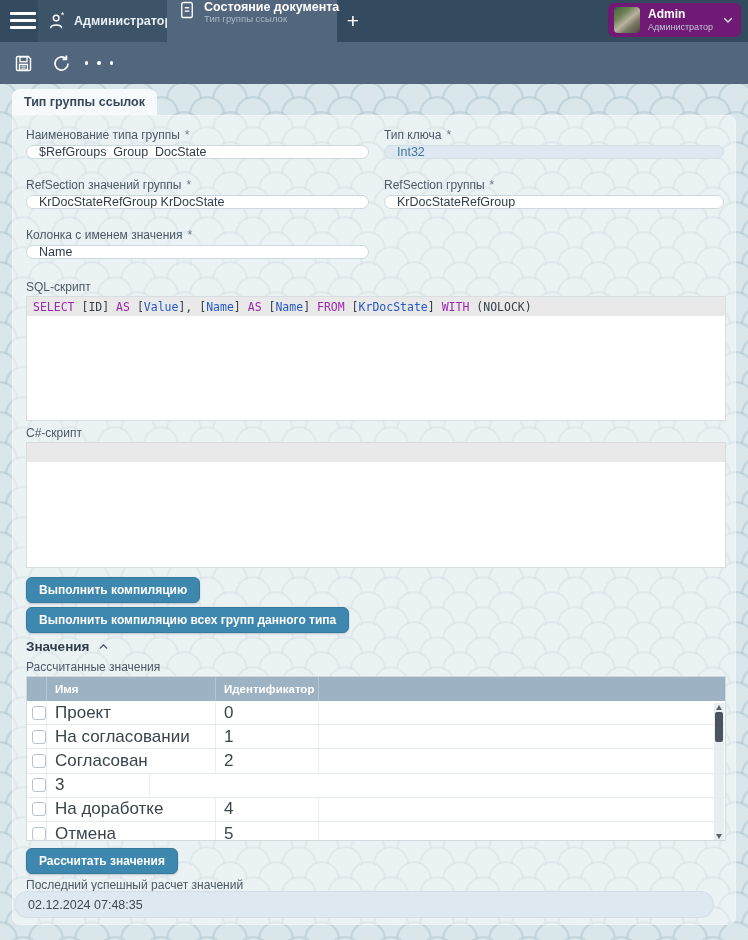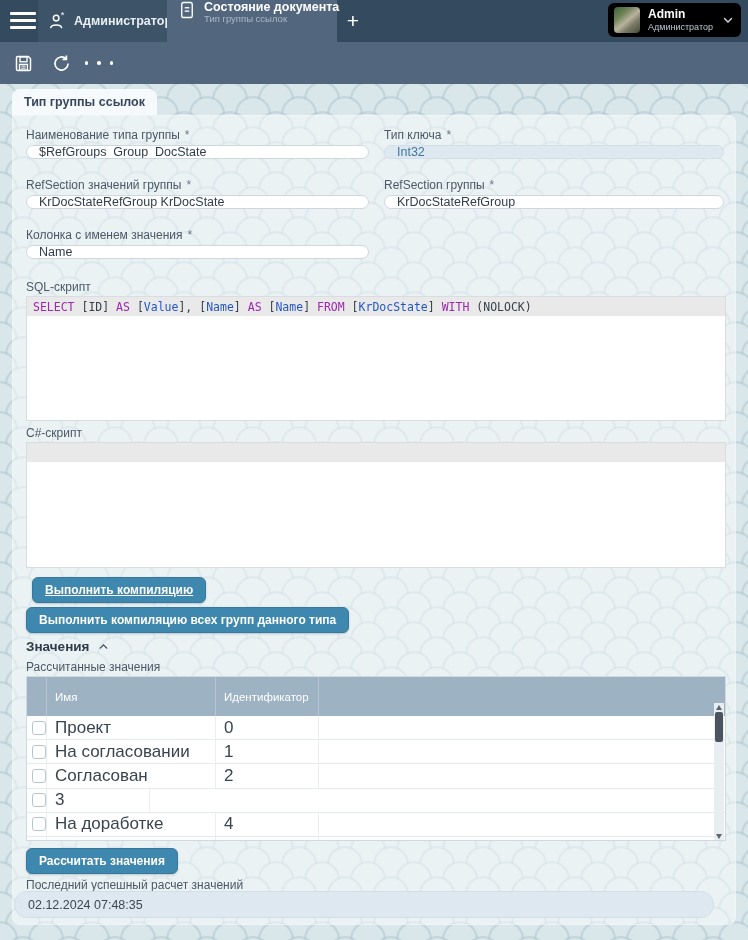--- a/index.html
+++ b/index.html
@@ -10,21 +10,21 @@
   .topbar{position:absolute;left:0;top:0;width:748px;height:42px;background:#344a5e;}
   .hamburger{position:absolute;left:10px;top:12px;width:26px;height:18px;cursor:pointer;}
   .hamburger span{display:block;height:3px;background:#ffffff;border-radius:1px;margin-bottom:4px;}
   .tab1{position:absolute;left:38px;top:0;width:129px;height:42px;background:#3d5368;display:flex;align-items:center;gap:7px;padding-left:9px;box-sizing:border-box;cursor:pointer;}
   .tab1 .tlabel{color:#e9eef3;font-size:12.5px;font-weight:bold;}
   .tab2{position:absolute;left:167px;top:0;width:170px;height:42px;background:#52677d;display:flex;align-items:flex-start;gap:8px;padding-left:11px;box-sizing:border-box;cursor:pointer;}
   .tab2 .t2text{display:flex;flex-direction:column;line-height:1.15;}
   .tab2 .t2title{color:#ffffff;font-size:12.5px;font-weight:bold;white-space:nowrap;}
   .tab2 .t2sub{color:#aab8c6;font-size:9.5px;white-space:nowrap;}
   .plus-tab{position:absolute;left:338px;top:0;width:30px;height:42px;color:#ffffff;font-size:21px;font-weight:300;display:flex;align-items:center;justify-content:center;cursor:pointer;}
-  .userbox{position:absolute;left:608px;top:3px;width:133px;height:34px;background:#000000;border-radius:6px;display:flex;align-items:center;box-sizing:border-box;padding:0 6px;cursor:pointer;}
+  .userbox{position:absolute;left:608px;top:3px;width:133px;height:34px;background:#701a75;border-radius:6px;display:flex;align-items:center;box-sizing:border-box;padding:0 6px;cursor:pointer;}
   .avatar{width:26px;height:26px;border-radius:4px;background:
     linear-gradient(140deg,#3f6136 0%,#6e8357 30%,#b9b39e 52%,#7b7a66 70%,#474a3a 100%);flex:0 0 auto;}
   .usertext{display:flex;flex-direction:column;margin-left:8px;line-height:1.2;flex:1;}
   .username{color:#ffffff;font-size:12px;font-weight:bold;}
   .userrole{color:#bcc8d4;font-size:9px;}
 
   
   .toolbar{position:absolute;left:0;top:42px;width:748px;height:42px;background:#52677d;display:flex;align-items:center;}
   .tbtn{width:38px;height:42px;display:flex;align-items:center;justify-content:center;cursor:pointer;}
   .tbtn:first-child{margin-left:4px;}
@@ -64,21 +64,21 @@
   .btn{position:absolute;height:24px;background:#3e87ae;border:1px solid #36799d;border-radius:6px;
     color:#ffffff;font-size:12px;font-weight:bold;display:flex;align-items:center;padding:0 12px;
     cursor:pointer;box-shadow:0 1px 2px rgba(40,70,90,.25);white-space:nowrap;}
 
   
   .sect-head{position:absolute;display:flex;align-items:center;gap:8px;color:#2e3c49;font-size:13.5px;font-weight:bold;cursor:pointer;}
   .sublabel{position:absolute;font-size:12px;color:#4b5965;}
 
   .vtable{position:absolute;left:14px;top:561px;width:700px;height:165px;background:#ffffff;
     border:1px solid #cfd9df;box-sizing:border-box;overflow:hidden;}
-  .thead{display:flex;height:39px;background:#9db3c3;color:#ffffff;font-size:11.5px;font-weight:normal;align-items:center;}
+  .thead{display:flex;height:24px;background:#9db3c3;color:#ffffff;font-size:11.5px;font-weight:bold;align-items:center;}
   .thc{box-sizing:border-box;height:100%;display:flex;align-items:center;padding-left:8px;border-right:1px solid rgba(255,255,255,.25);}
   .thc.c0{width:20px;padding-left:0;}
   .thc.c1{width:169px;}
   .thc.c2{width:103px;}
   .thc.c3{flex:1;border-right:none;}
   .trow{display:flex;height:23.2px;border-bottom:1px solid #e4eaee;background:#ffffff;cursor:default;}
   .tcell{box-sizing:border-box;display:flex;align-items:center;padding-left:8px;border-right:1px solid #e9eef1;
     font-size:17px;color:#39444e;overflow:hidden;white-space:nowrap;}
   .tcell.c0{width:20px;padding-left:0;justify-content:flex-start;}
   .tcell.c1{width:169px;}
@@ -207,21 +207,21 @@
       <div class="flabel" style="left:14px;top:165px;">SQL-скрипт</div>
       <div class="codebox" style="top:181px;height:125px;">
         <div class="codeline"><span class="tok-kw">SELECT</span><span class="tok-pl"> [ID] </span><span class="tok-kw">AS</span><span class="tok-pl"> [</span><span class="tok-id">Value</span><span class="tok-pl">], [</span><span class="tok-id">Name</span><span class="tok-pl">] </span><span class="tok-kw">AS</span><span class="tok-pl"> [</span><span class="tok-id">Name</span><span class="tok-pl">] </span><span class="tok-kw">FROM</span><span class="tok-pl"> [</span><span class="tok-id">KrDocState</span><span class="tok-pl">] </span><span class="tok-kw">WITH</span><span class="tok-pl"> (NOLOCK)</span></div>
       </div>
 
       <div class="flabel" style="left:14px;top:311px;">C#-скрипт</div>
       <div class="codebox" style="top:327px;height:126px;">
         <div class="codeline"></div>
       </div>
 
-      <div class="btn" style="left:20px;top:462px;text-decoration:underline;">Выполнить компиляцию</div>
+      <div class="btn" style="left:14px;top:462px;">Выполнить компиляцию</div>
       <div class="btn" style="left:14px;top:492px;">Выполнить компиляцию всех групп данного типа</div>
 
       <div class="sect-head" style="left:14px;top:524px;">
         <span>Значения</span>
         <span>
           <svg width="13" height="13" viewBox="0 0 24 24">
               <polyline points="6,15 12,9 18,15" fill="none" stroke="#42505c" stroke-width="2.6" stroke-linecap="round"></polyline>
             </svg>
         </span>
       </div>

